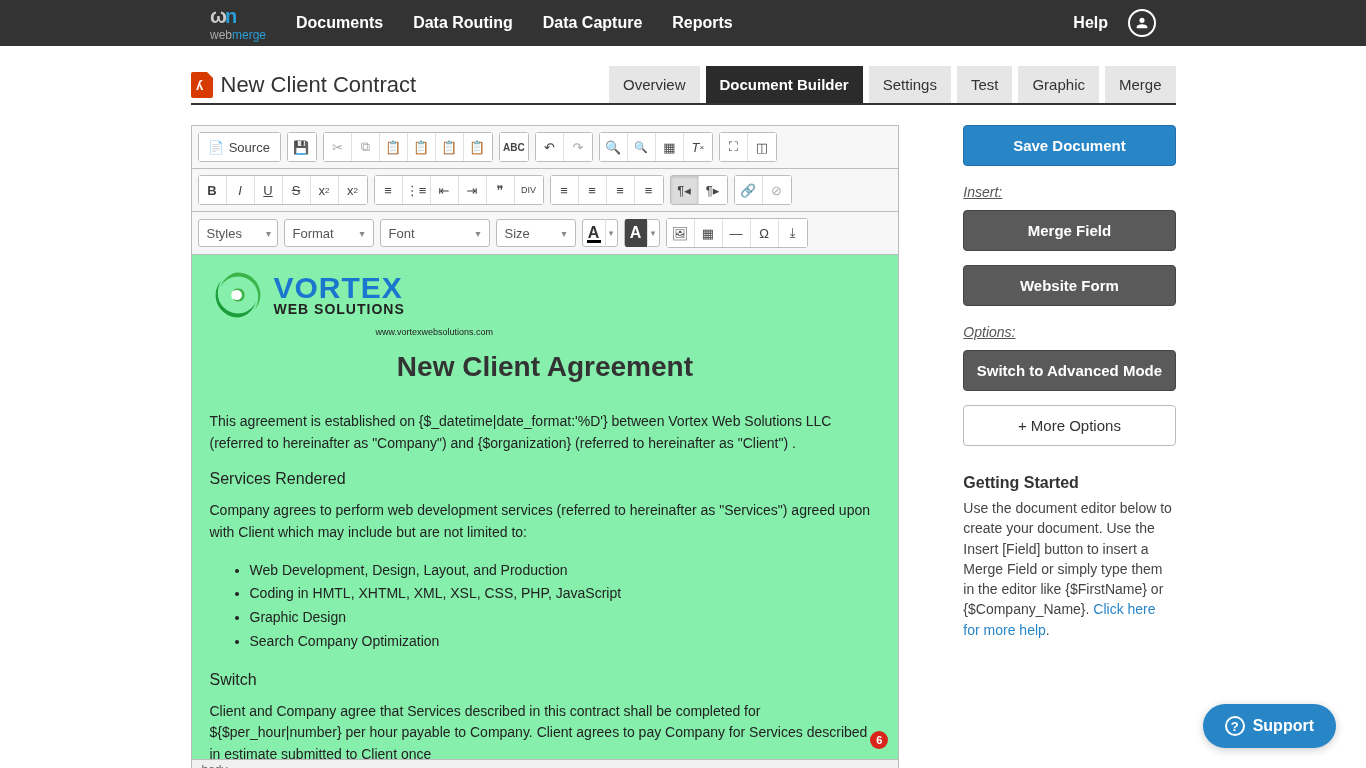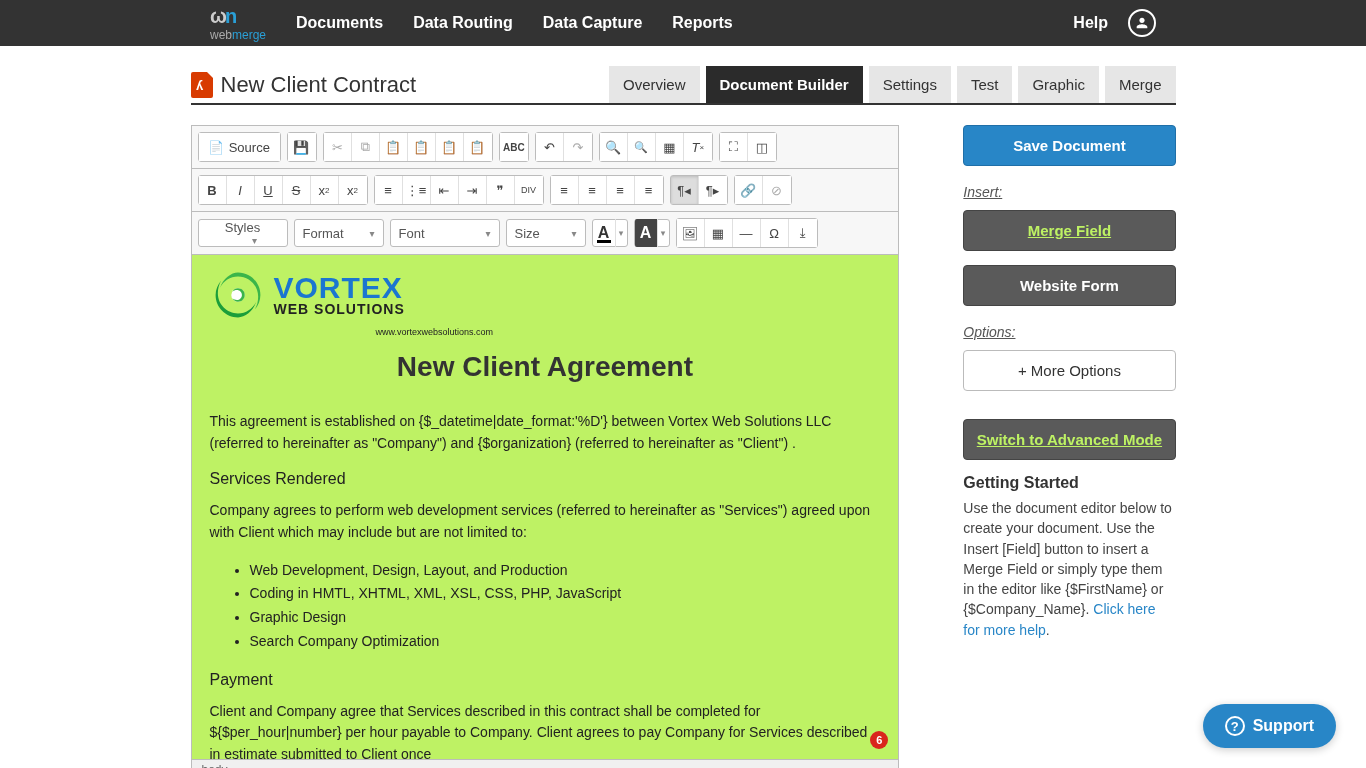--- a/index.html
+++ b/index.html
@@ -33,46 +33,46 @@
 
 .editor-wrap { border: 1px solid #bcbcbc; background: #f7f7f7; }
 .toolbar { border-bottom: 1px solid #bcbcbc; padding: 6px 6px; display: flex; flex-wrap: wrap; gap: 6px; align-items: center; }
 .tb-group { display: inline-flex; border: 1px solid #bcbcbc; border-radius: 3px; background: #fff; }
 .tb-btn { width: 28px; height: 28px; display:flex; align-items:center; justify-content:center; border-right: 1px solid #e0e0e0; font-size: 13px; color:#444; cursor:pointer; background:#fff; }
 .tb-btn:last-child { border-right: none; }
 .tb-btn.wide { width: auto; padding: 0 10px; font-size:13px; }
 .tb-btn.active { background:#ddd; box-shadow: inset 0 1px 3px rgba(0,0,0,0.15); }
 .tb-select { display:inline-flex; align-items:center; justify-content:space-between; border:1px solid #bcbcbc; border-radius:3px; background:#fff; height:28px; padding:0 8px; font-size:13px; color:#555; cursor:pointer; }
 .tb-select .caret { margin-left:24px; font-size:10px; color:#888; }
-.tb-select.styles { width:90px;flex-direction:column; } .tb-select.format { width:90px; } .tb-select.font { width:110px; } .tb-select.size { width:80px; }
+.tb-select.styles { width:80px; } .tb-select.format { width:90px; } .tb-select.font { width:110px; } .tb-select.size { width:80px; }
 .muted { color:#aaa; }
 .small-split { display:inline-flex; align-items:center; border:1px solid #bcbcbc; border-radius:3px; background:#fff; height:28px; cursor:pointer; }
 .small-split .main { width:22px; height:28px; display:flex; align-items:center; justify-content:center; font-weight:bold; }
 .small-split .arrow { width:12px; height:28px; display:flex; align-items:center; justify-content:center; font-size:9px; border-left:1px solid #e0e0e0; color:#888; }
 .underbar { height:3px; width:14px; position:absolute; bottom:3px; left:4px; }
 
-.editor-body { background:#bef264; border-top:1px solid #bcbcbc; padding: 12px 18px 18px 18px; height: 505px; overflow:hidden; position:relative; }
+.editor-body { background:#86efac; border-top:1px solid #bcbcbc; padding: 12px 18px 18px 18px; height: 505px; overflow:hidden; position:relative; }
 .doc-logo { display:flex; align-items:center; gap:8px; margin-bottom:6px; }
 .swirl { width:56px; height:56px; position:relative; }
 .swirl svg { width:56px; height:56px; }
 .logo-col { display:flex; flex-direction:column; }
 .vortex { font-size:30px; font-weight:800; color:#1b76d0; letter-spacing:1px; line-height:0.9; }
 .websol { font-size:14px; font-weight:600; letter-spacing:1px; color:#222; }
 .weburl { font-size:9px; color:#222; margin-left:120px; margin-top:-2px; margin-bottom:14px;padding-left:46px; }
 .doc-title { text-align:center; font-size:28px; font-weight:600; margin: 4px 0 28px 0; }
 .doc-p { font-size:14px; line-height:1.55; margin-bottom:16px; color:#222; font-family: Helvetica, Arial, sans-serif; }
 .doc-h { font-size:16px; font-weight:400; margin: 6px 0 12px 0; color:#222; }
 .doc-ul { margin: 0 0 18px 40px; }
 .doc-ul li { font-size:14px; line-height:1.55; color:#222; margin-bottom:2px; }
 .badge-red { position:absolute; right:10px; bottom:10px; width:18px; height:18px; background:#d9261c; color:#fff; border-radius:50%; font-size:11px; display:flex; align-items:center; justify-content:center; font-weight:bold; }
 .path-bar { background:#f0f0f0; border-top:1px solid #bcbcbc; font-size:12px; color:#666; padding:3px 10px; }
 
 .side-btn { display:block; width:100%; text-align:center; padding:11px 0; font-size:15px; font-weight:bold; border-radius:4px; cursor:pointer; border:1px solid transparent; margin-bottom: 18px; }
 .side-btn.blue { background:#2886c7; color:#fff; border-color:#1f6fa8; }
-.side-btn.dark { background:#5a5a5a; color:#bef264; border-color:#444; margin-bottom:14px;text-decoration:underline; }
+.side-btn.dark { background:#5a5a5a; color:#ffffff; border-color:#444; margin-bottom:14px; }
 .side-btn.dark2 { background:#5a5a5a; color:#fff; border-color:#444; margin-bottom:18px; }
 .side-btn.outline { background:#fff; color:#333; border:1px solid #bbb; font-weight:500; margin-bottom:28px; }
 .side-label { font-size:14px; font-style:italic; color:#555; margin-bottom:10px;text-decoration:underline; }
 .gs-title { font-size:16px; font-weight:bold; margin-bottom:6px; }
 .gs-text { font-size:14px; color:#444; line-height:1.45; }
 .gs-text a { color:#2886c7; text-decoration:none; cursor:pointer; }
 
 .support-pill { position:fixed; right:30px; bottom:20px; background:#2886c7; color:#fff; border-radius:999px; padding:12px 22px; font-size:16px; font-weight:600; display:flex; align-items:center; gap:8px; cursor:pointer; box-shadow:0 2px 8px rgba(0,0,0,0.2); }
 .support-pill .q { width:20px; height:20px; border:2px solid #fff; border-radius:50%; display:flex; align-items:center; justify-content:center; font-size:13px; }
 </style>
@@ -251,36 +251,36 @@
           <div class="doc-title">New Client Agreement</div>
           <p class="doc-p">This agreement is established on {$_datetime|date_format:'%D'} between Vortex Web Solutions LLC (referred to hereinafter as "Company") and {$organization} (referred to hereinafter as "Client") .</p>
           <div class="doc-h">Services Rendered</div>
           <p class="doc-p">Company agrees to perform web development services (referred to hereinafter as "Services") agreed upon with Client which may include but are not limited to:</p>
           <ul class="doc-ul">
             <li>Web Development, Design, Layout, and Production</li>
             <li>Coding in HMTL, XHTML, XML, XSL, CSS, PHP, JavaScript</li>
             <li>Graphic Design</li>
             <li>Search Company Optimization</li>
           </ul>
-          <div class="doc-h">Payment</div>
+          <div class="doc-h">Switch</div>
           <p class="doc-p">Client and Company agree that Services described in this contract shall be completed for ${$per_hour|number} per hour payable to Company. Client agrees to pay Company for Services described in estimate submitted to Client once</p>
           <div class="badge-red">6</div>
         </div>
         <div class="path-bar">body</div>
       </div>
     </div>
 
     <div class="side-col">
       <button class="side-btn blue">Save Document</button>
       <div class="side-label">Insert:</div>
       <button class="side-btn dark">Merge Field</button>
       <button class="side-btn dark2">Website Form</button>
       <div class="side-label">Options:</div>
+      <button class="side-btn dark">Switch to Advanced Mode</button>
       <button class="side-btn outline">+ More Options</button>
-      <button class="side-btn dark">Switch to Advanced Mode</button>
       <div class="gs-title">Getting Started</div>
       <div class="gs-text"><span>Use the document editor below to create your document. Use the Insert [Field] button to insert a Merge Field or simply type them in the editor like {$FirstName} or {$Company_Name}. </span><a>Click here for more help</a>.</div>
     </div>
   </div>
 </div>
 
 <div class="support-pill">
   <div class="q">?</div>
   <span>Support</span>
 </div>

